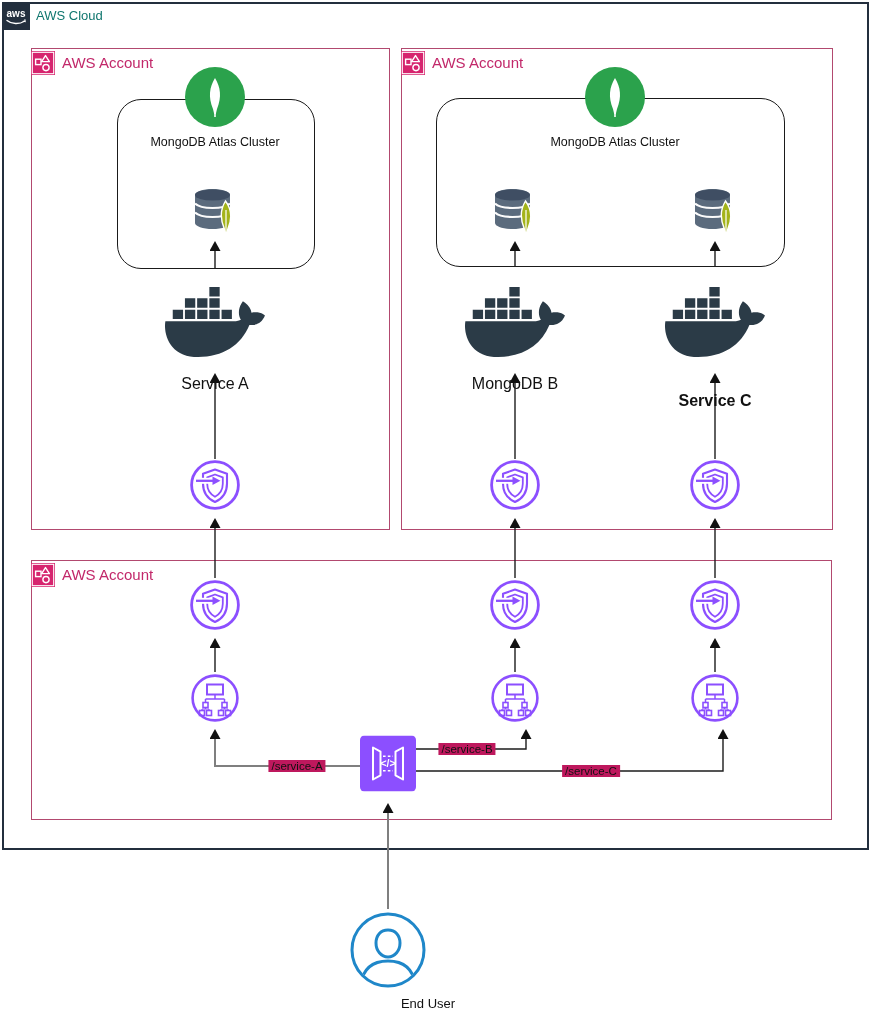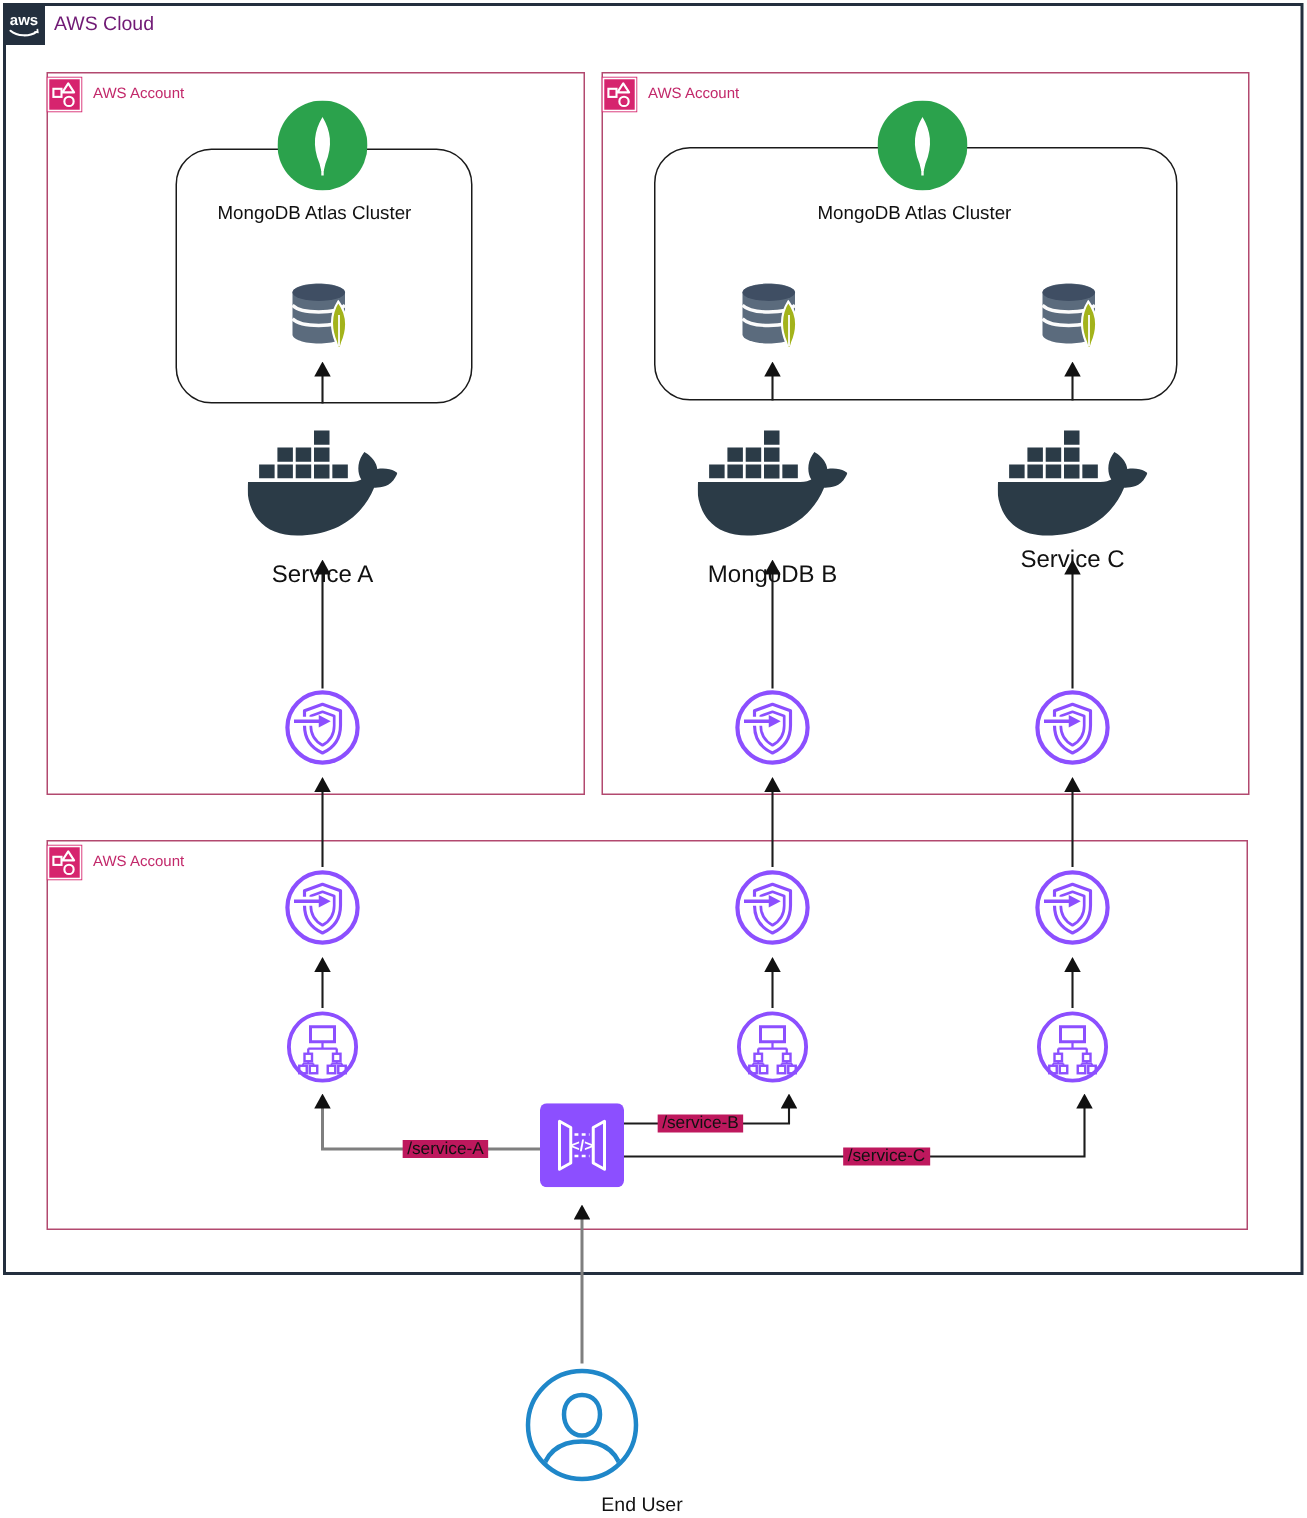--- a/index.html
+++ b/index.html
@@ -5,24 +5,24 @@
   html,body{margin:0;padding:0;background:#fff;}
   .canvas{position:relative;width:871px;height:1012px;background:#fff;
           font-family:"Liberation Sans",sans-serif;overflow:hidden;}
   .box{position:absolute;z-index:1;background:transparent;box-sizing:border-box;}
   .cloud{border:2px solid #232f3e;}
   .acct{border:1px solid #b2496f;}
   .cluster{border:1px solid #1a1a1a;border-radius:24px;}
   .icon{position:absolute;z-index:3;line-height:0;}
   .connectors{position:absolute;left:0;top:0;z-index:2;pointer-events:none;}
   .cloud-lbl{position:absolute;left:36px;top:2px;height:28px;line-height:28px;
-             font-size:13px;color:#701a75;z-index:3;white-space:nowrap;}
-  .acct-lbl{position:absolute;height:24px;line-height:24px;font-size:10px;
+             font-size:13px;color:#0f766e;z-index:3;white-space:nowrap;}
+  .acct-lbl{position:absolute;height:24px;line-height:24px;font-size:15px;
             color:#c2286a;z-index:3;white-space:nowrap;}
-  .title{position:absolute;text-align:left;font-size:12.5px;line-height:15px;
+  .title{position:absolute;text-align:center;font-size:12.5px;line-height:15px;
          color:#111;z-index:3;}
   .svc-lbl{position:absolute;transform:translate(-50%,-50%);font-size:16px;
            color:#111;white-space:nowrap;z-index:4;}
   .route-lbl{position:absolute;transform:translate(-50%,-50%);font-size:11.5px;
              color:#111;background:#be185d;padding:0 3px;white-space:nowrap;z-index:4;}
   .user-lbl{position:absolute;transform:translate(-50%,-50%);font-size:13px;
             color:#111;white-space:nowrap;z-index:4;margin-left:40px;}
 </style>
 </head>
 <body>
@@ -213,21 +213,21 @@
         <use href="#sym-docker"></use>
       </svg>
   </div>
   <div class="icon" style="left:665px;top:282px;width:100px;height:80px;">
     <svg width="100" height="80" viewBox="0 0 640 512">
         <use href="#sym-docker"></use>
       </svg>
   </div>
   <div class="svc-lbl" style="left:215px;top:384px;">Service A</div>
   <div class="svc-lbl" style="left:515px;top:384px;">MongoDB B</div>
-  <div class="svc-lbl" style="left:715px;top:374px;">Service C</div>
+  <div class="svc-lbl" style="left:715px;top:401px;font-weight:bold;">Service C</div>
 
   <div class="icon" style="left:189px;top:459px;width:52px;height:52px;">
     <svg width="52" height="52">
         <use href="#sym-shield"></use>
       </svg>
   </div>
   <div class="icon" style="left:489px;top:459px;width:52px;height:52px;">
     <svg width="52" height="52">
         <use href="#sym-shield"></use>
       </svg>

